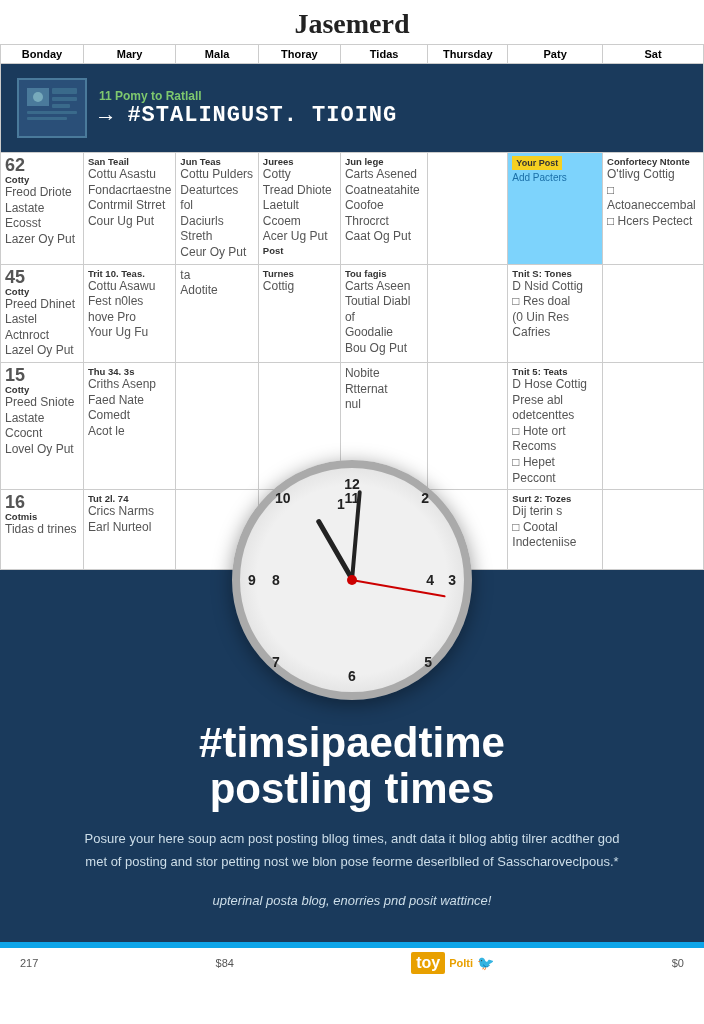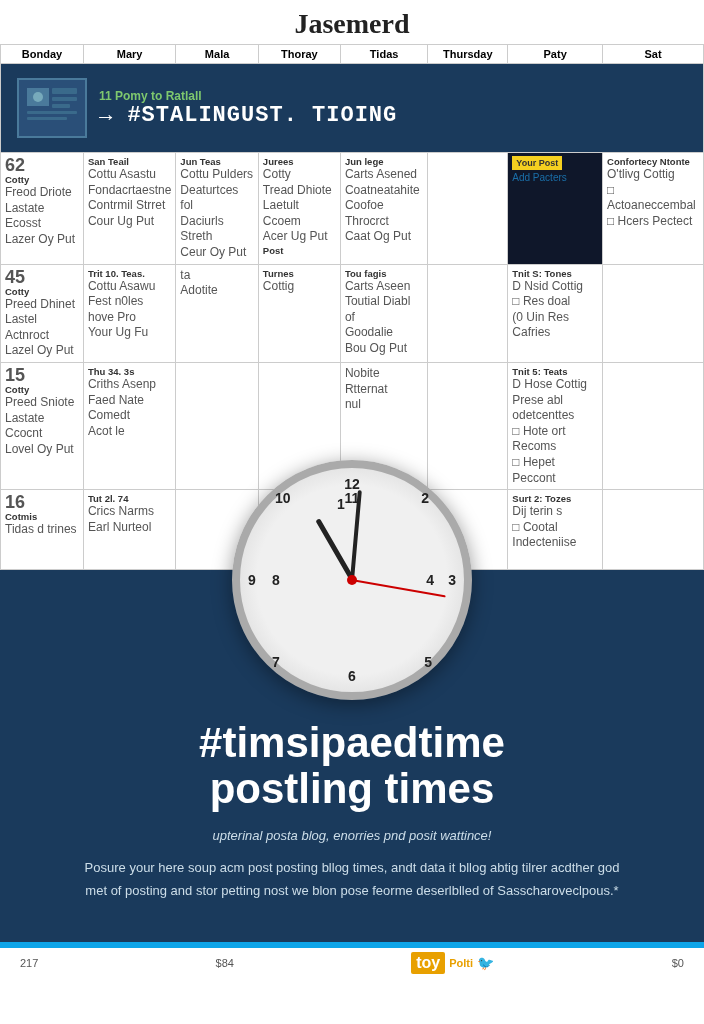--- a/index.html
+++ b/index.html
@@ -60,21 +60,21 @@
       font-size: 9.5px;
       color: #333;
       text-align: right;
     }
     .cell-sub {
       font-size: 12px;
       color: #555;
       line-height: 1.3;
     }
     .highlight-yellow {
-      background: #0f172a;
+      background: #7dd3fc;
     }
     .your-post-badge {
       background: #f5d020;
       padding: 2px 4px;
       font-weight: bold;
       font-size: 9px;
       display: inline-block;
       margin-bottom: 2px;
     }
     .add-link {
@@ -425,22 +425,22 @@
       <div class="hand-minute"></div>
       <div class="hand-second"></div>
       <div class="clock-center"></div>
     </div>
   </div>
 
   <div id="bottom-section" style="padding-top:150px;">
     <div id="bottom-headline">
       #timsipaedtime<br>postling times
     </div>
+    <div id="bottom-body">Posure your here soup acm post posting bllog times, andt data it bllog abtig tilrer acdther god met of posting and stor petting nost we blon pose feorme deserlblled of Sasscharoveclpous.*</div>
     <div id="bottom-subtext">upterinal posta blog, enorries pnd posit wattince!</div>
-    <div id="bottom-body">Posure your here soup acm post posting bllog times, andt data it bllog abtig tilrer acdther god met of posting and stor petting nost we blon pose feorme deserlblled of Sasscharoveclpous.*</div>
   </div>
 </div>
 
 <div id="footer">
   <span>217</span>
   <span>$84</span>
   <div id="footer-logo">
     <span class="logo-badge">toy</span>
     <span style="font-weight:bold; color:#e8a000;">Polti</span>
     <span style="font-size:14px;">🐦</span>

